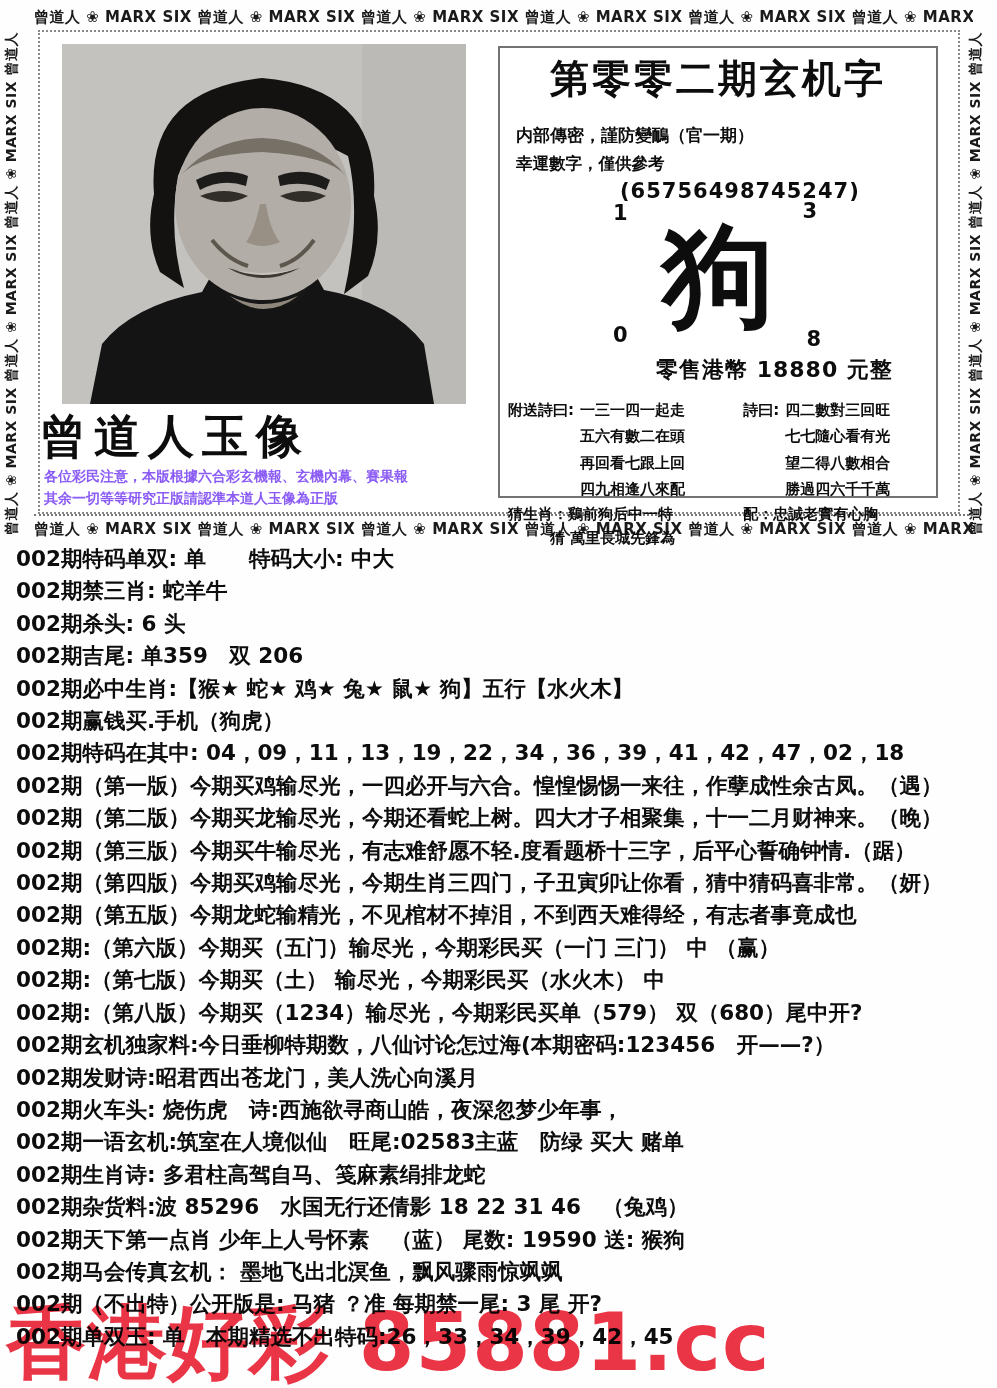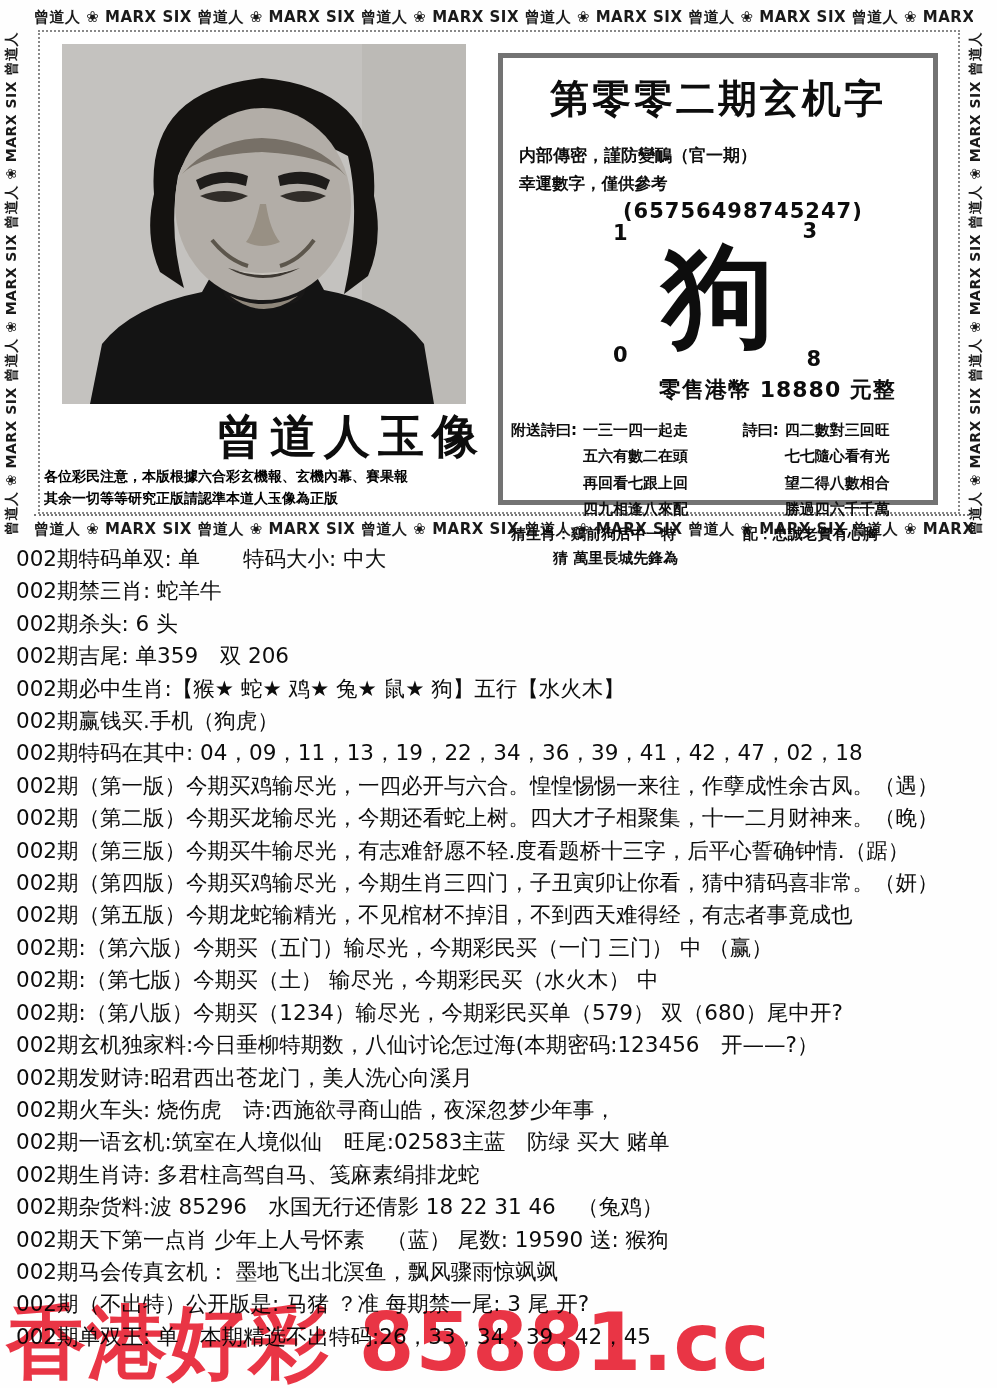--- a/index.html
+++ b/index.html
@@ -17,28 +17,28 @@
                  font-size:14px; font-weight:700; letter-spacing:.5px; color:#1a1a1a;
                  transform:rotate(-90deg); transform-origin:0 0; }
   .side-banner.left  { left:3px;  top:535px; }
   .side-banner.right { left:967px; top:535px; }
 
   
   .panel { position:absolute; left:38px; top:30px; width:918px; height:480px;
            border:2px dotted #888; background:#fff; }
 
   .photo-wrap { position:absolute; left:22px; top:12px; width:404px; height:360px; }
-  .portrait-caption { position:absolute; left:0; top:374px; width:446px; text-align:right;
+  .portrait-caption { position:absolute; left:0; top:374px; width:446px; text-align:left;
             font-family:"DejaVu Serif","Liberation Serif",serif;
             font-size:46px; font-weight:800; letter-spacing:8px; }
   .portrait-notice { position:absolute; left:4px; top:434px; width:452px;
-            font-size:14px; line-height:1.55; font-weight:600; color:#000000; }
+            font-size:14px; line-height:1.55; font-weight:600; color:#8b5cf6; }
 
-  .mystery-box { position:absolute; left:458px; top:21px; width:440px; height:452px;
-            border:5px solid #737373; padding:10px 8px; box-sizing:border-box; }
+  .mystery-box { position:absolute; left:458px; top:14px; width:440px; height:452px;
+            border:2px solid #737373; padding:0 8px; box-sizing:border-box; }
   .mb-title { text-align:center; font-size:39px; font-weight:800; letter-spacing:3px; margin-top:4px; }
   .mb-row { display:flex; justify-content:flex-start; font-size:17px; font-weight:600; margin:18px 8px 0; }
   .mb-lucky { font-size:16.5px; font-weight:600; margin:6px 8px 0; }
   .mb-numbers { font-size:21px; font-weight:600; letter-spacing:1px; margin:4px 0 0 112px; }
   .zodiac { position:relative; width:230px; height:142px; margin:2px auto 0; }
   .zodiac-char { font-family:"DejaVu Serif","Liberation Serif",serif;
             font-size:112px; font-weight:800; text-align:center; line-height:142px; }
   .corner { position:absolute; font-size:21px; font-weight:600; }
   .corner.tl { left:10px;  top:-4px; }
   .corner.tr { right:16px; top:-6px; }
@@ -49,21 +49,21 @@
   .mb-poem-left  { width:56%; }
   .mb-poem-right { width:44%; }
   .poem-label { display:inline-block; vertical-align:top; line-height:1.75; }
   .poem-lines { display:inline-block; margin-left:6px; line-height:1.75; }
   .poem-lines div { white-space:nowrap; }
   .guess { margin-top:1px; line-height:1.55; white-space:nowrap; }
   .guess.g2 { margin-left:42px; }
 
   
   .predictions { position:absolute; left:16px; top:543px; width:978px; }
-  .pred-line { font-size:21.5px; line-height:32.4px; font-weight:400; white-space:nowrap; }
+  .pred-line { font-size:21.5px; line-height:32.4px; font-weight:700; white-space:nowrap; }
 
   
   .watermark { position:absolute; left:6px; top:1290px; font-size:80px; font-weight:800;
                white-space:nowrap; mix-blend-mode:multiply; opacity:.88; letter-spacing:1px; }
 </style>
 </head>
 <body>
 
 <div class="banner top">曾道人 ❀ MARX SIX 曾道人 ❀ MARX SIX 曾道人 ❀ MARX SIX 曾道人 ❀ MARX SIX 曾道人 ❀ MARX SIX 曾道人 ❀ MARX SIX</div>
 <div class="side-banner left">曾道人 ❀ MARX SIX 曾道人 ❀ MARX SIX 曾道人 ❀ MARX SIX 曾道人 ❀ MARX SIX 曾道人 ❀ MARX SIX</div>

